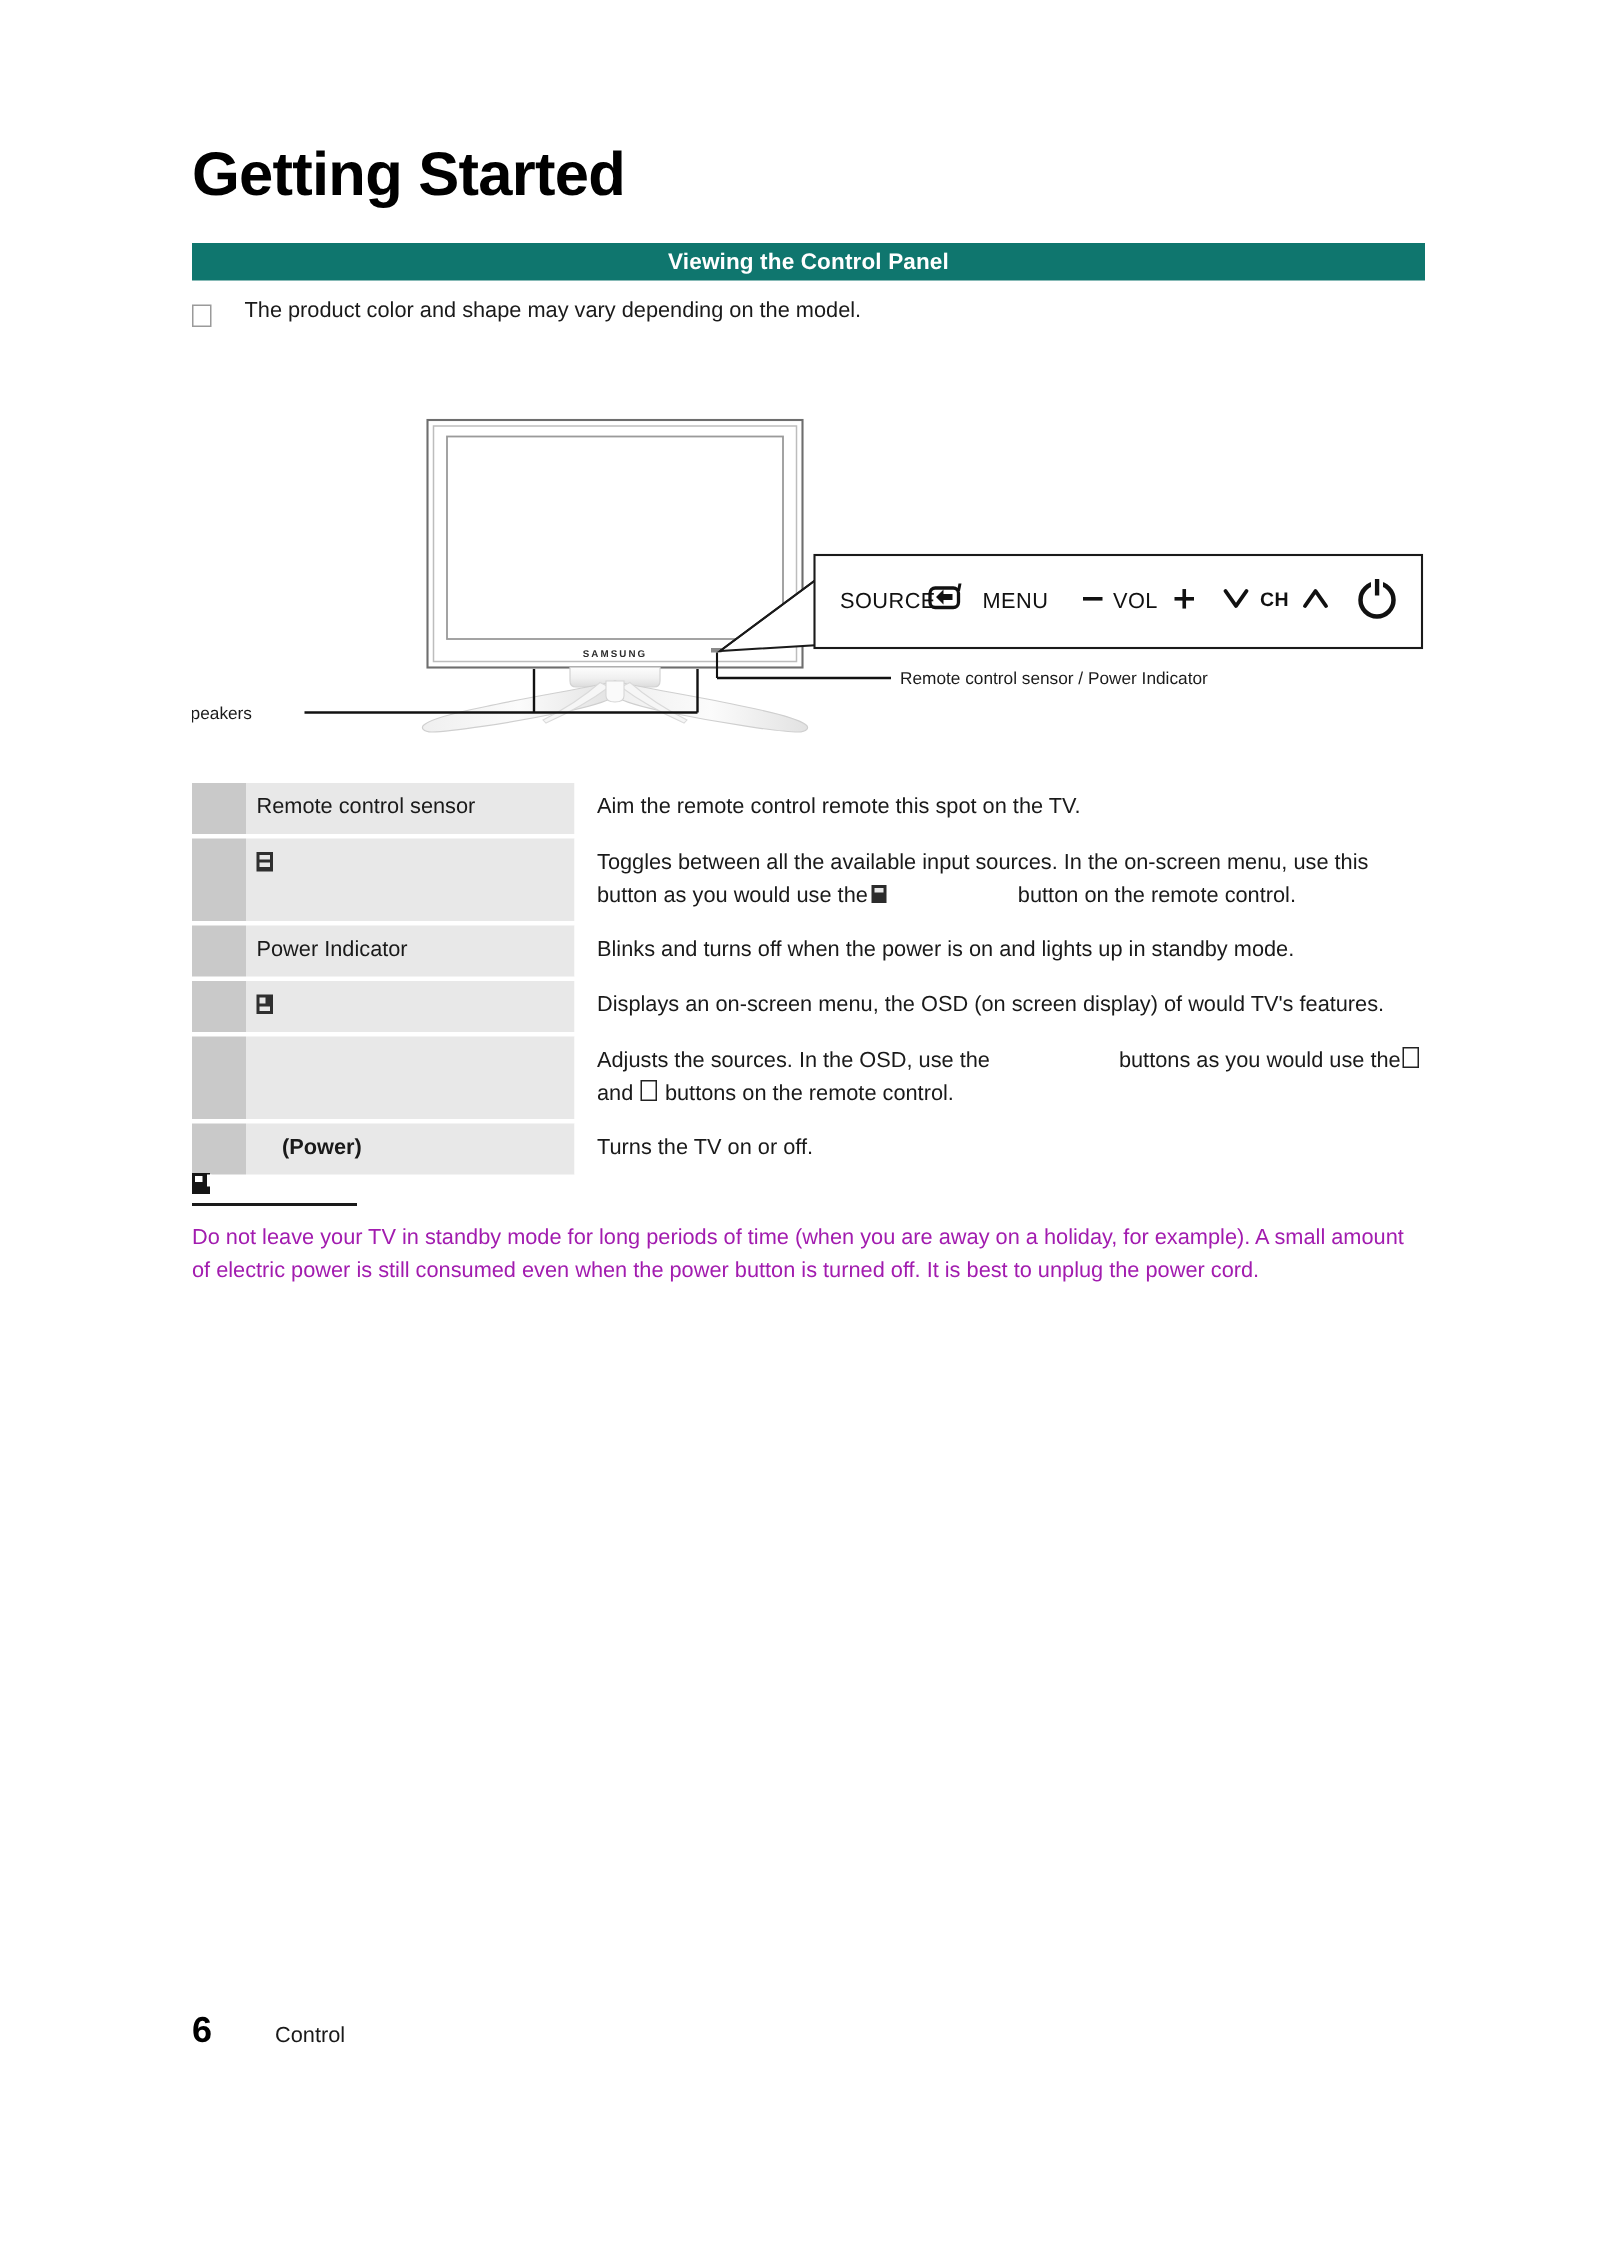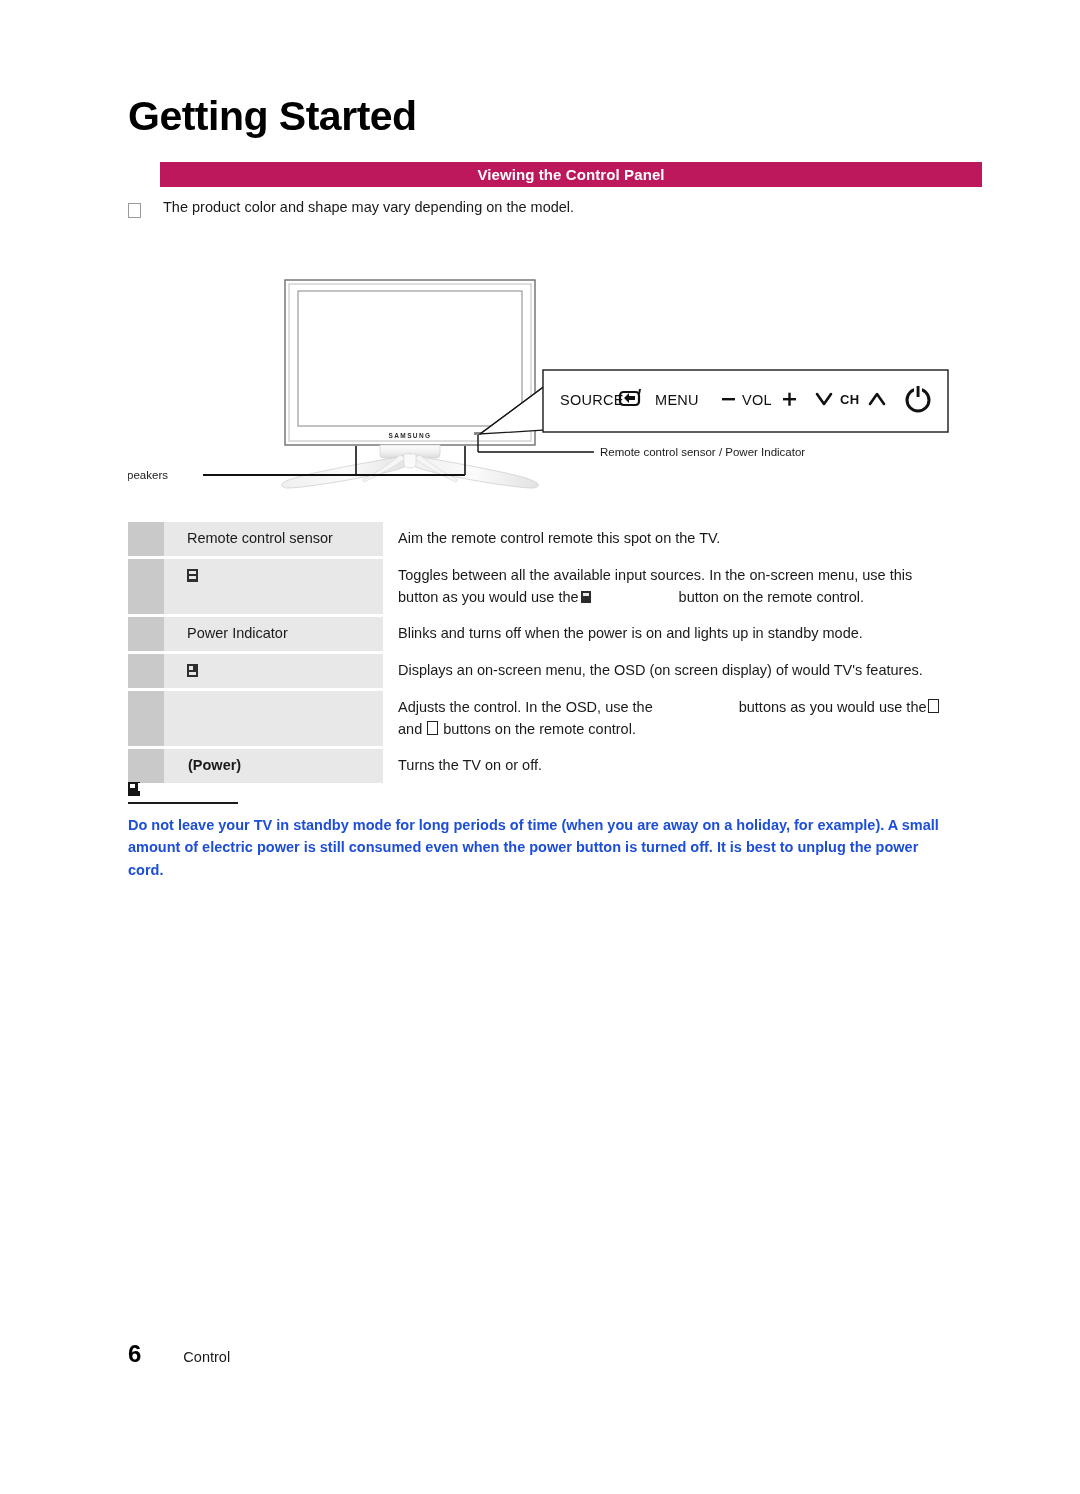--- a/index.html
+++ b/index.html
@@ -35,29 +35,28 @@
     line-height: 1.0;
   }
 
   
   .section-bar {
     position: absolute;
     left: 128px;
     top: 162px;
     width: 822px;
     height: 25px;
-    background: #be185d;
+    background: #0f766e;
     color: #ffffff;
     font-size: 15px;
     font-weight: bold;
     display: flex;
     align-items: center;
     justify-content: center;
     letter-spacing: 0.1px;
-    margin-left: 32px;
   }
 
   
   .bullet-row {
     position: absolute;
     left: 128px;
     top: 198px;
     width: 822px;
     display: flex;
     align-items: flex-end;
@@ -101,21 +100,21 @@
   }
   .pc-icon {
     flex: 0 0 36px;
     background: #c9c9c9;
   }
   .pc-label {
     flex: 0 0 219px;
     background: #e8e8e8;
     font-size: 14.5px;
     line-height: 1.45;
-    padding: 6px 0 6px 23px;
+    padding: 6px 0 6px 7px;
     box-sizing: border-box;
     color: #1a1a1a;
   }
   .pc-desc {
     flex: 1 1 auto;
     background: #ffffff;
     font-size: 14.5px;
     line-height: 1.5;
     padding: 6px 0 6px 15px;
     box-sizing: border-box;
@@ -220,22 +219,21 @@
     left: 0;
     top: 20px;
     width: 110px;
     height: 2px;
     background: #1a1a1a;
   }
   .note-body {
     margin-top: 10px;
     font-size: 14.5px;
     line-height: 1.55;
-    color: #1d4ed8;
-    font-weight: bold;
+    color: #a21caf;
   }
 
   
   .footer {
     position: absolute;
     left: 128px;
     top: 1340px;
     display: flex;
     align-items: baseline;
   }
@@ -371,21 +369,21 @@
       <div class="pc-icon"></div>
       <div class="pc-label">
         <span class="icon-menu"></span>
       </div>
       <div class="pc-desc">Displays an on-screen menu, the OSD (on screen display) of would TV's features.</div>
     </div>
 
     <div class="prow">
       <div class="pc-icon"></div>
       <div class="pc-label"></div>
-      <div class="pc-desc"><span>Adjusts the control. In the OSD, use the</span><span class="gap-wide"></span><span>buttons as you would use the</span><span class="tofu"></span> <span>and</span> <span class="tofu"></span>&nbsp;<span>buttons on the remote control.</span></div>
+      <div class="pc-desc"><span>Adjusts the sources. In the OSD, use the</span><span class="gap-wide"></span><span>buttons as you would use the</span><span class="tofu"></span> <span>and</span> <span class="tofu"></span>&nbsp;<span>buttons on the remote control.</span></div>
     </div>
 
 
     <div class="prow">
       <div class="pc-icon"></div>
       <div class="pc-label" style="padding-left:24px;font-weight:bold;">(Power)</div>
       <div class="pc-desc">Turns the TV on or off.</div>
     </div>
 
   </div>

